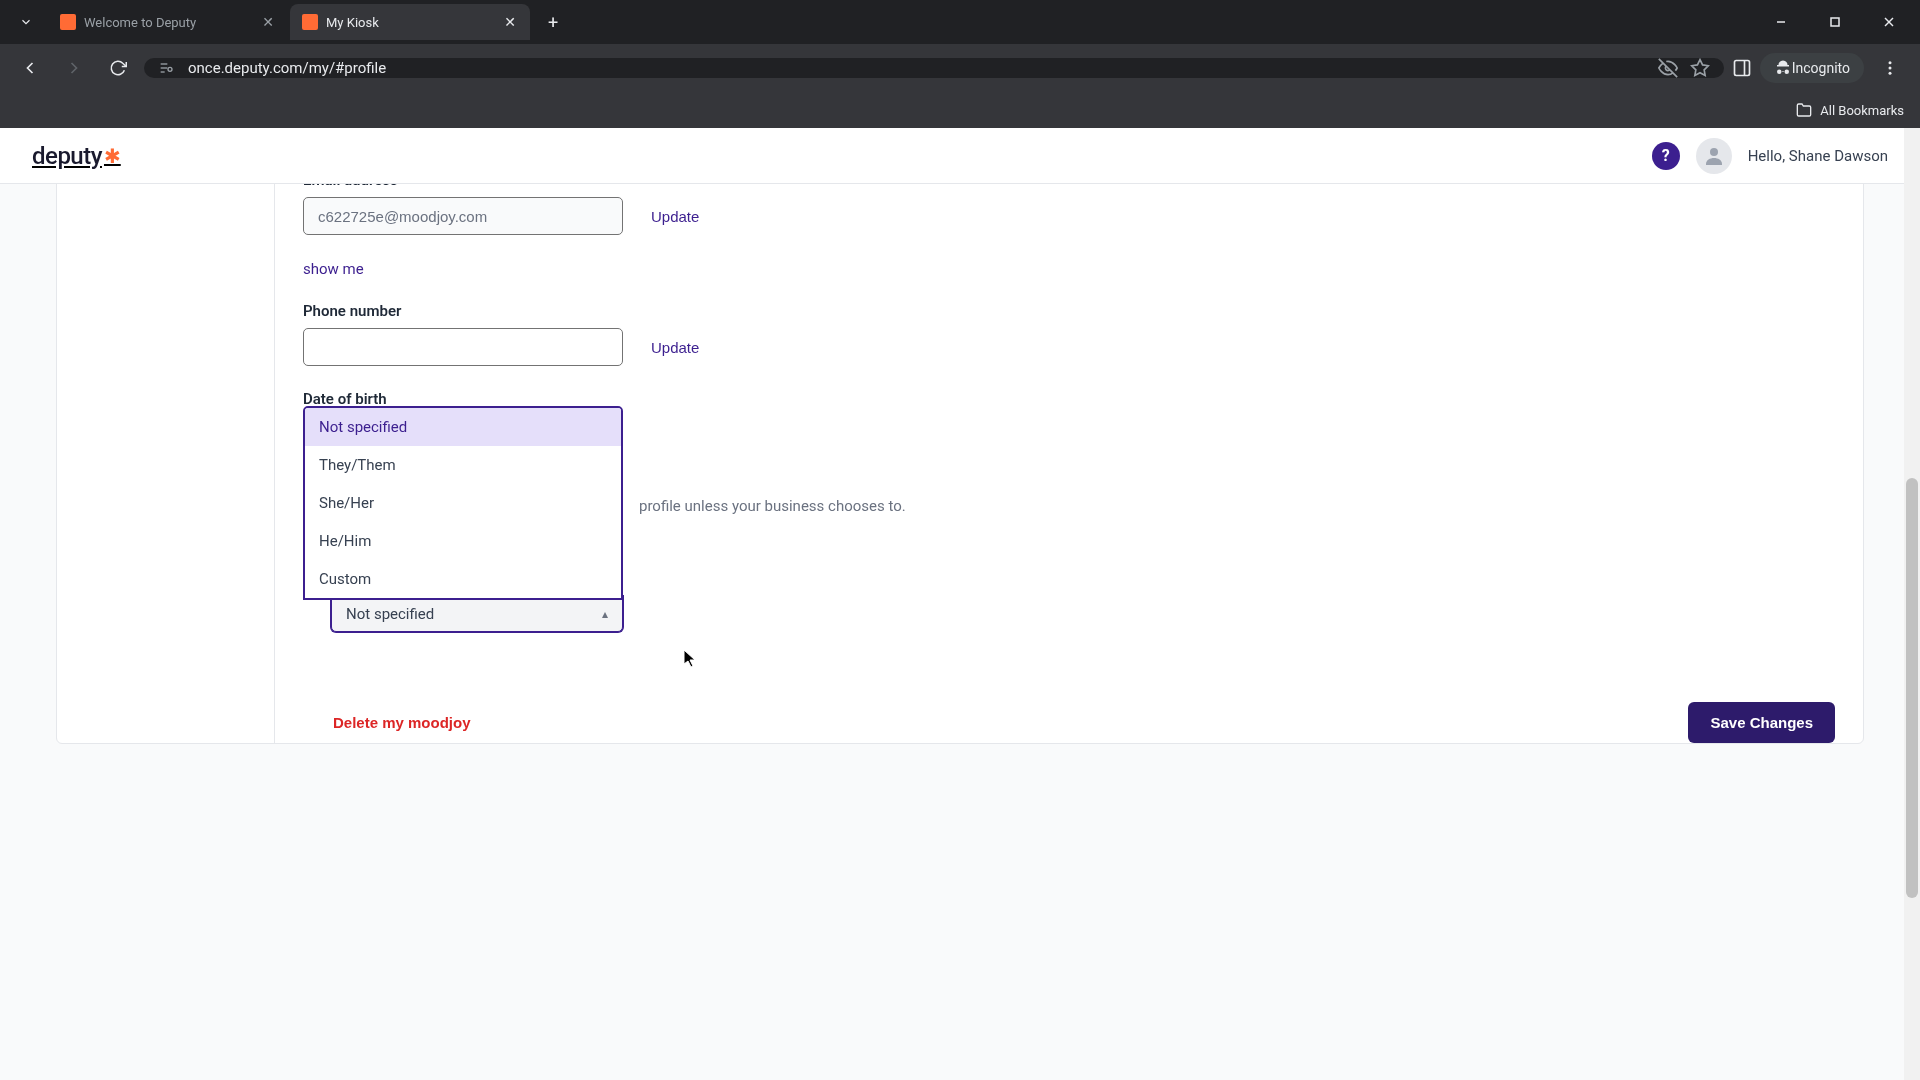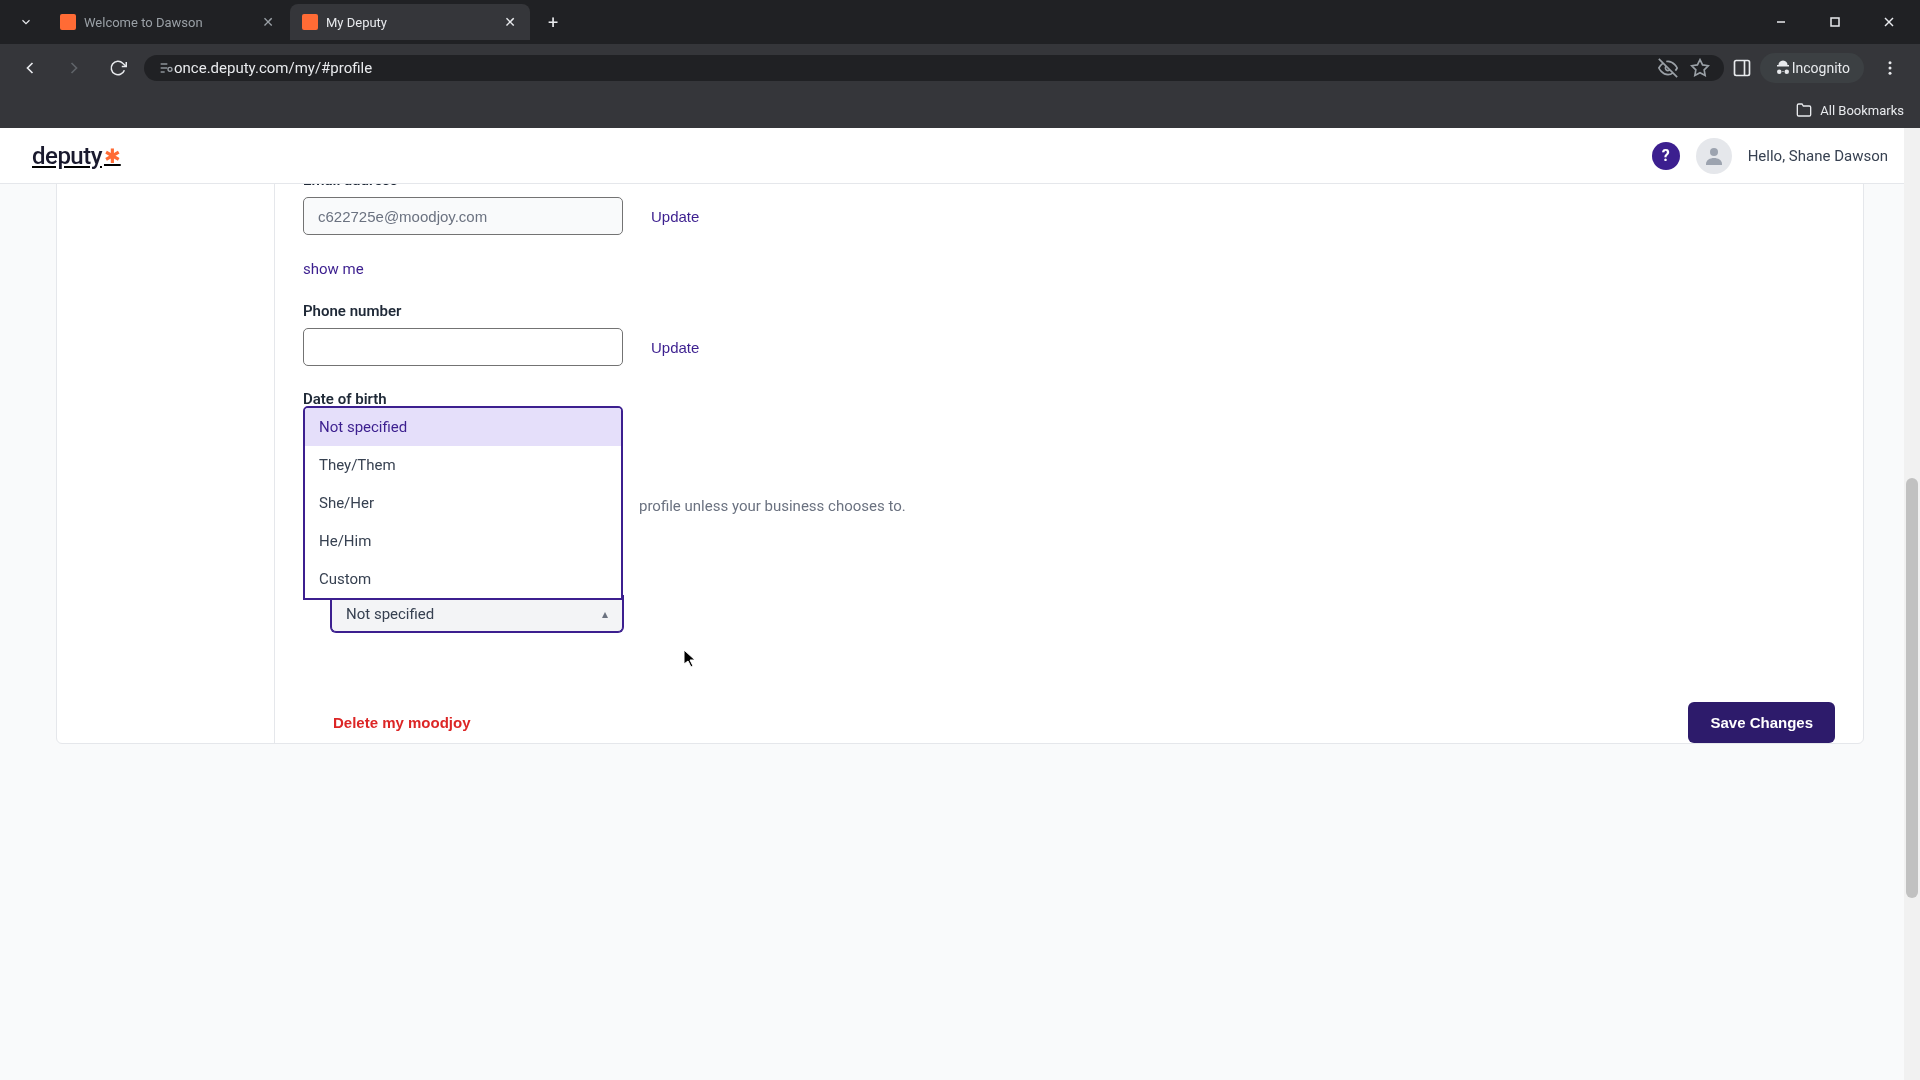--- a/index.html
+++ b/index.html
@@ -15,21 +15,21 @@
     .tab-title { flex: 1; font-size: 13px; white-space: nowrap; overflow: hidden; text-overflow: ellipsis; }
     .tab-close { width: 16px; height: 16px; color: #9aa0a6; margin-left: 8px; display: flex; align-items: center; justify-content: center; font-size: 14px; }
     .tab.active .tab-close { color: #e8eaed; }
     .new-tab { width: 30px; height: 30px; display: flex; align-items: center; justify-content: center; color: #e8eaed; font-size: 18px; cursor: pointer; margin-left: 6px; }
     .window-controls { margin-left: auto; display: flex; align-items: center; padding-right: 8px; gap: 8px; }
     .win-btn { width: 46px; height: 32px; display: flex; align-items: center; justify-content: center; color: #e8eaed; }
     
     .addr-bar { height: 48px; background: #35363a; display: flex; align-items: center; padding: 0 12px; gap: 8px; }
     .nav-btn { width: 36px; height: 36px; display: flex; align-items: center; justify-content: center; color: #e8eaed; border-radius: 50%; }
     .nav-btn.disabled { color: #5f6368; }
-    .url-box { flex: 1; height: 26px; background: #202124; border-radius: 17px; display: flex; align-items: center; padding: 0 14px; color: #e8eaed; font-size: 15px; }
+    .url-box { flex: 1; height: 20px; background: #202124; border-radius: 17px; display: flex; align-items: center; padding: 0 14px; color: #e8eaed; font-size: 15px; gap: 14px; }
     .url-icon { color: #9aa0a6; display: flex; align-items: center; }
     .url-text { flex: 1; color: #e8eaed; }
     .url-actions { display: flex; gap: 12px; align-items: center; }
     .incognito-badge { background: #3c4043; border-radius: 18px; padding: 6px 14px; display: flex; align-items: center; color: #e8eaed; font-size: 14px; }
     .kebab { color: #e8eaed; width: 36px; display: flex; align-items: center; justify-content: center; }
     
     .bookmark-bar { height: 36px; background: #35363a; display: flex; align-items: center; justify-content: flex-end; padding: 0 16px; }
     .all-bookmarks { display: flex; align-items: center; gap: 8px; color: #e8eaed; font-size: 13px; }
     
     
@@ -79,26 +79,26 @@
 
 <div class="browser-chrome">
   <div class="tab-bar">
     <div class="tab-dropdown">
       <svg width="14" height="14" viewBox="0 0 24 24" fill="none" stroke="currentColor" stroke-width="2">
           <polyline points="6 9 12 15 18 9"></polyline>
         </svg>
     </div>
     <div class="tab">
       <div class="tab-favicon" style="background:#ff6b35;"></div>
-      <span class="tab-title">Welcome to Dawson</span>
+      <span class="tab-title">Welcome to Deputy</span>
       <span class="tab-close">✕</span>
     </div>
     <div class="tab active">
       <div class="tab-favicon" style="background:#ff6b35;"></div>
-      <span class="tab-title">My Deputy</span>
+      <span class="tab-title">My Kiosk</span>
       <span class="tab-close">✕</span>
     </div>
     <div class="new-tab">+</div>
     <div class="window-controls">
       <div class="win-btn">
           <svg width="12" height="12" viewBox="0 0 12 12">
             <line x1="2" y1="6" x2="10" y2="6" stroke="currentColor" stroke-width="1.5"></line>
           </svg>
         </div>
       <div class="win-btn">

